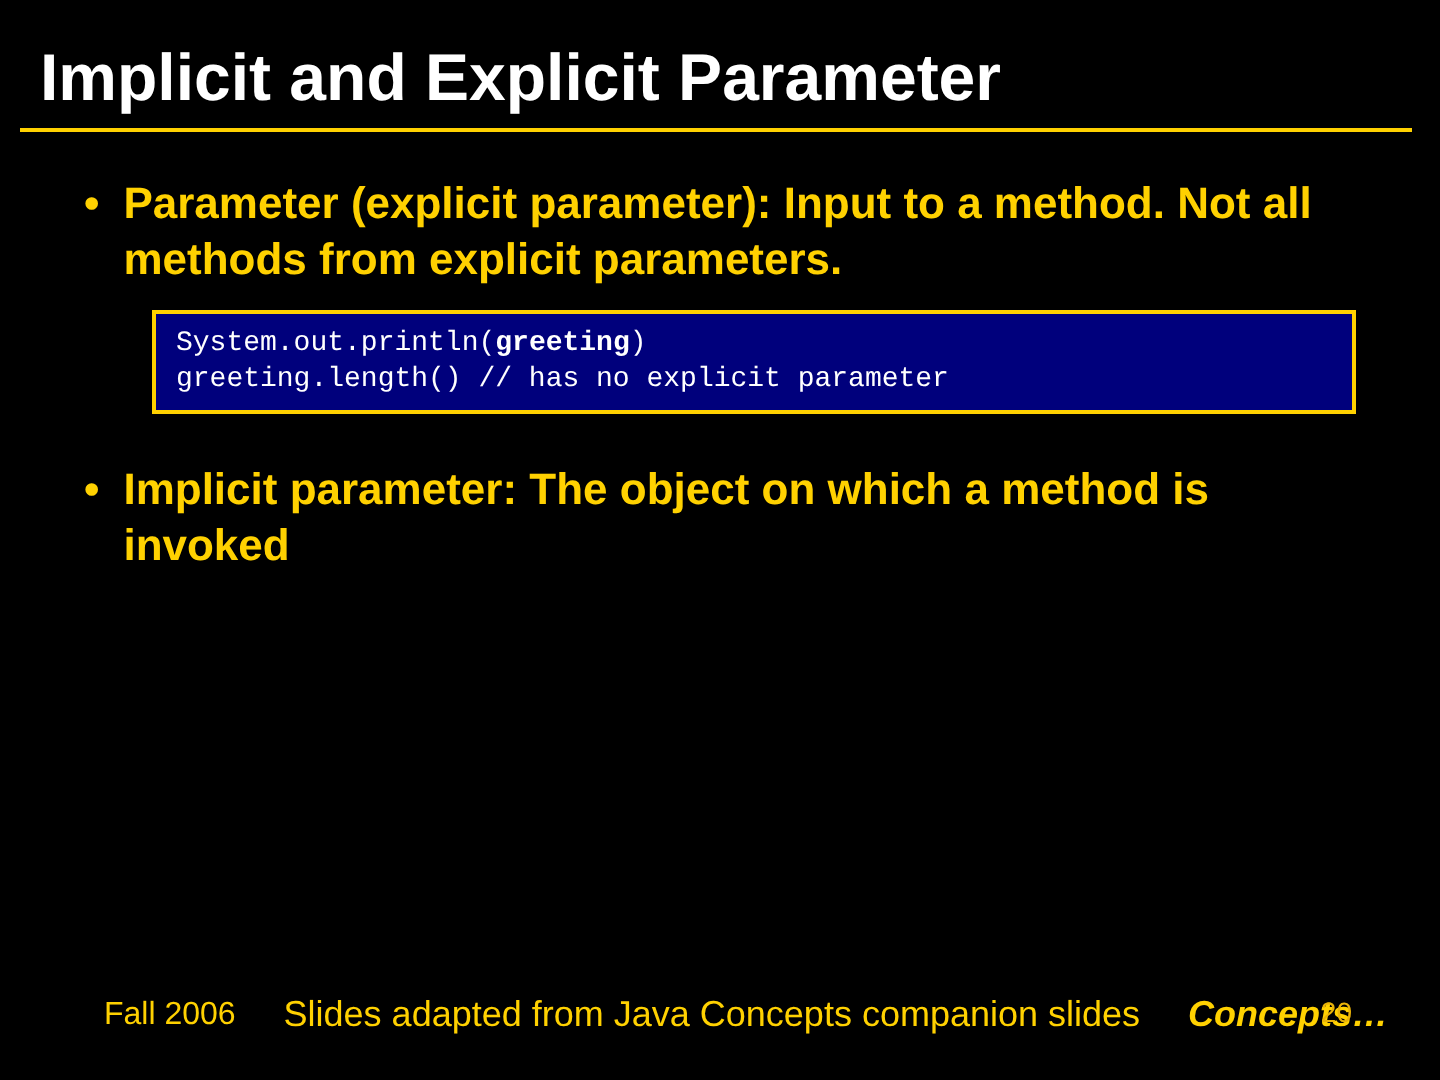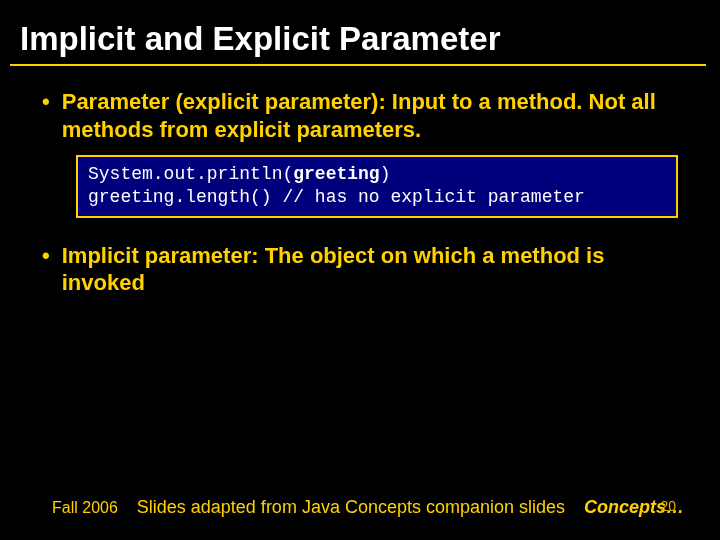--- a/index.html
+++ b/index.html
@@ -44,36 +44,36 @@
     margin-left: -6px;
   }
   .bullet .text {
     flex: 1 1 auto;
   }
   .codebox {
     border: 2px solid #ffd100;
     background: #00007c;
     color: #ffffff;
     font-family: "Courier New", Courier, monospace;
-    font-size: 18px;
+    font-size: 14px;
     padding: 6px 10px;
     margin: 12px 0 24px 28px;
     line-height: 1.3;
     white-space: pre;
   }
   .codebox .em {
     font-weight: bold;
   }
   .footer {
     position: absolute;
     bottom: 22px;
     left: 0;
     width: 720px;
     box-sizing: border-box;
-    padding: 0 36px 0 52px;
+    padding: 0 26px 0 52px;
     display: flex;
     align-items: center;
     justify-content: space-between;
     color: #ffd100;
   }
   .footer-left {
     font-size: 16px;
   }
   .footer-center {
     font-size: 18px;

